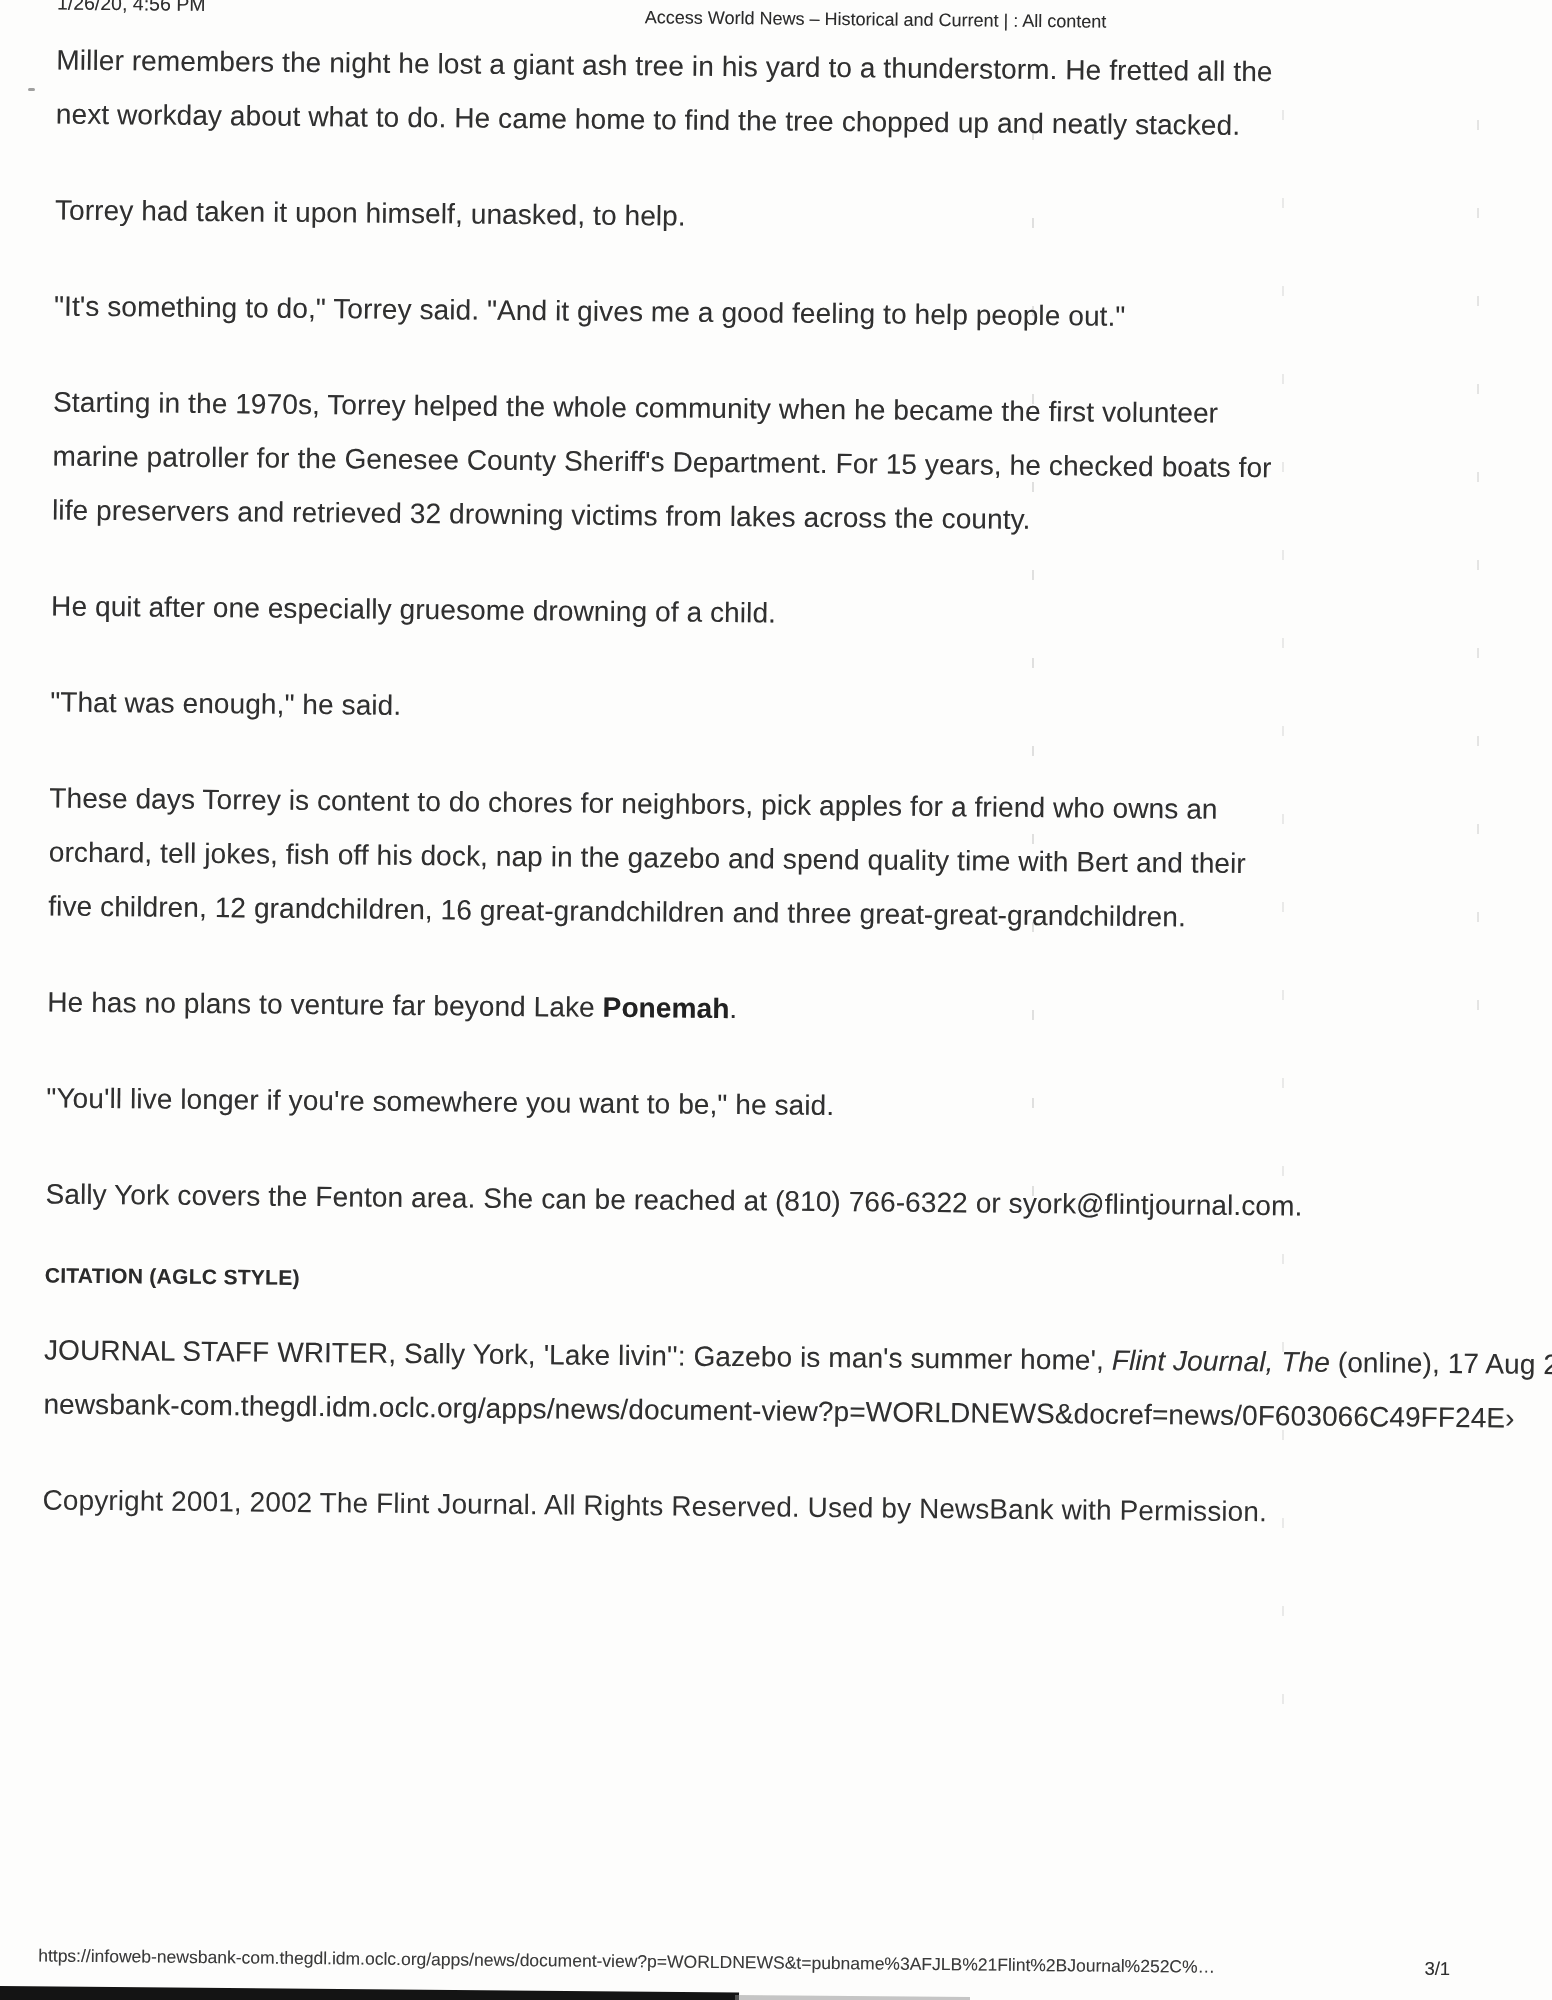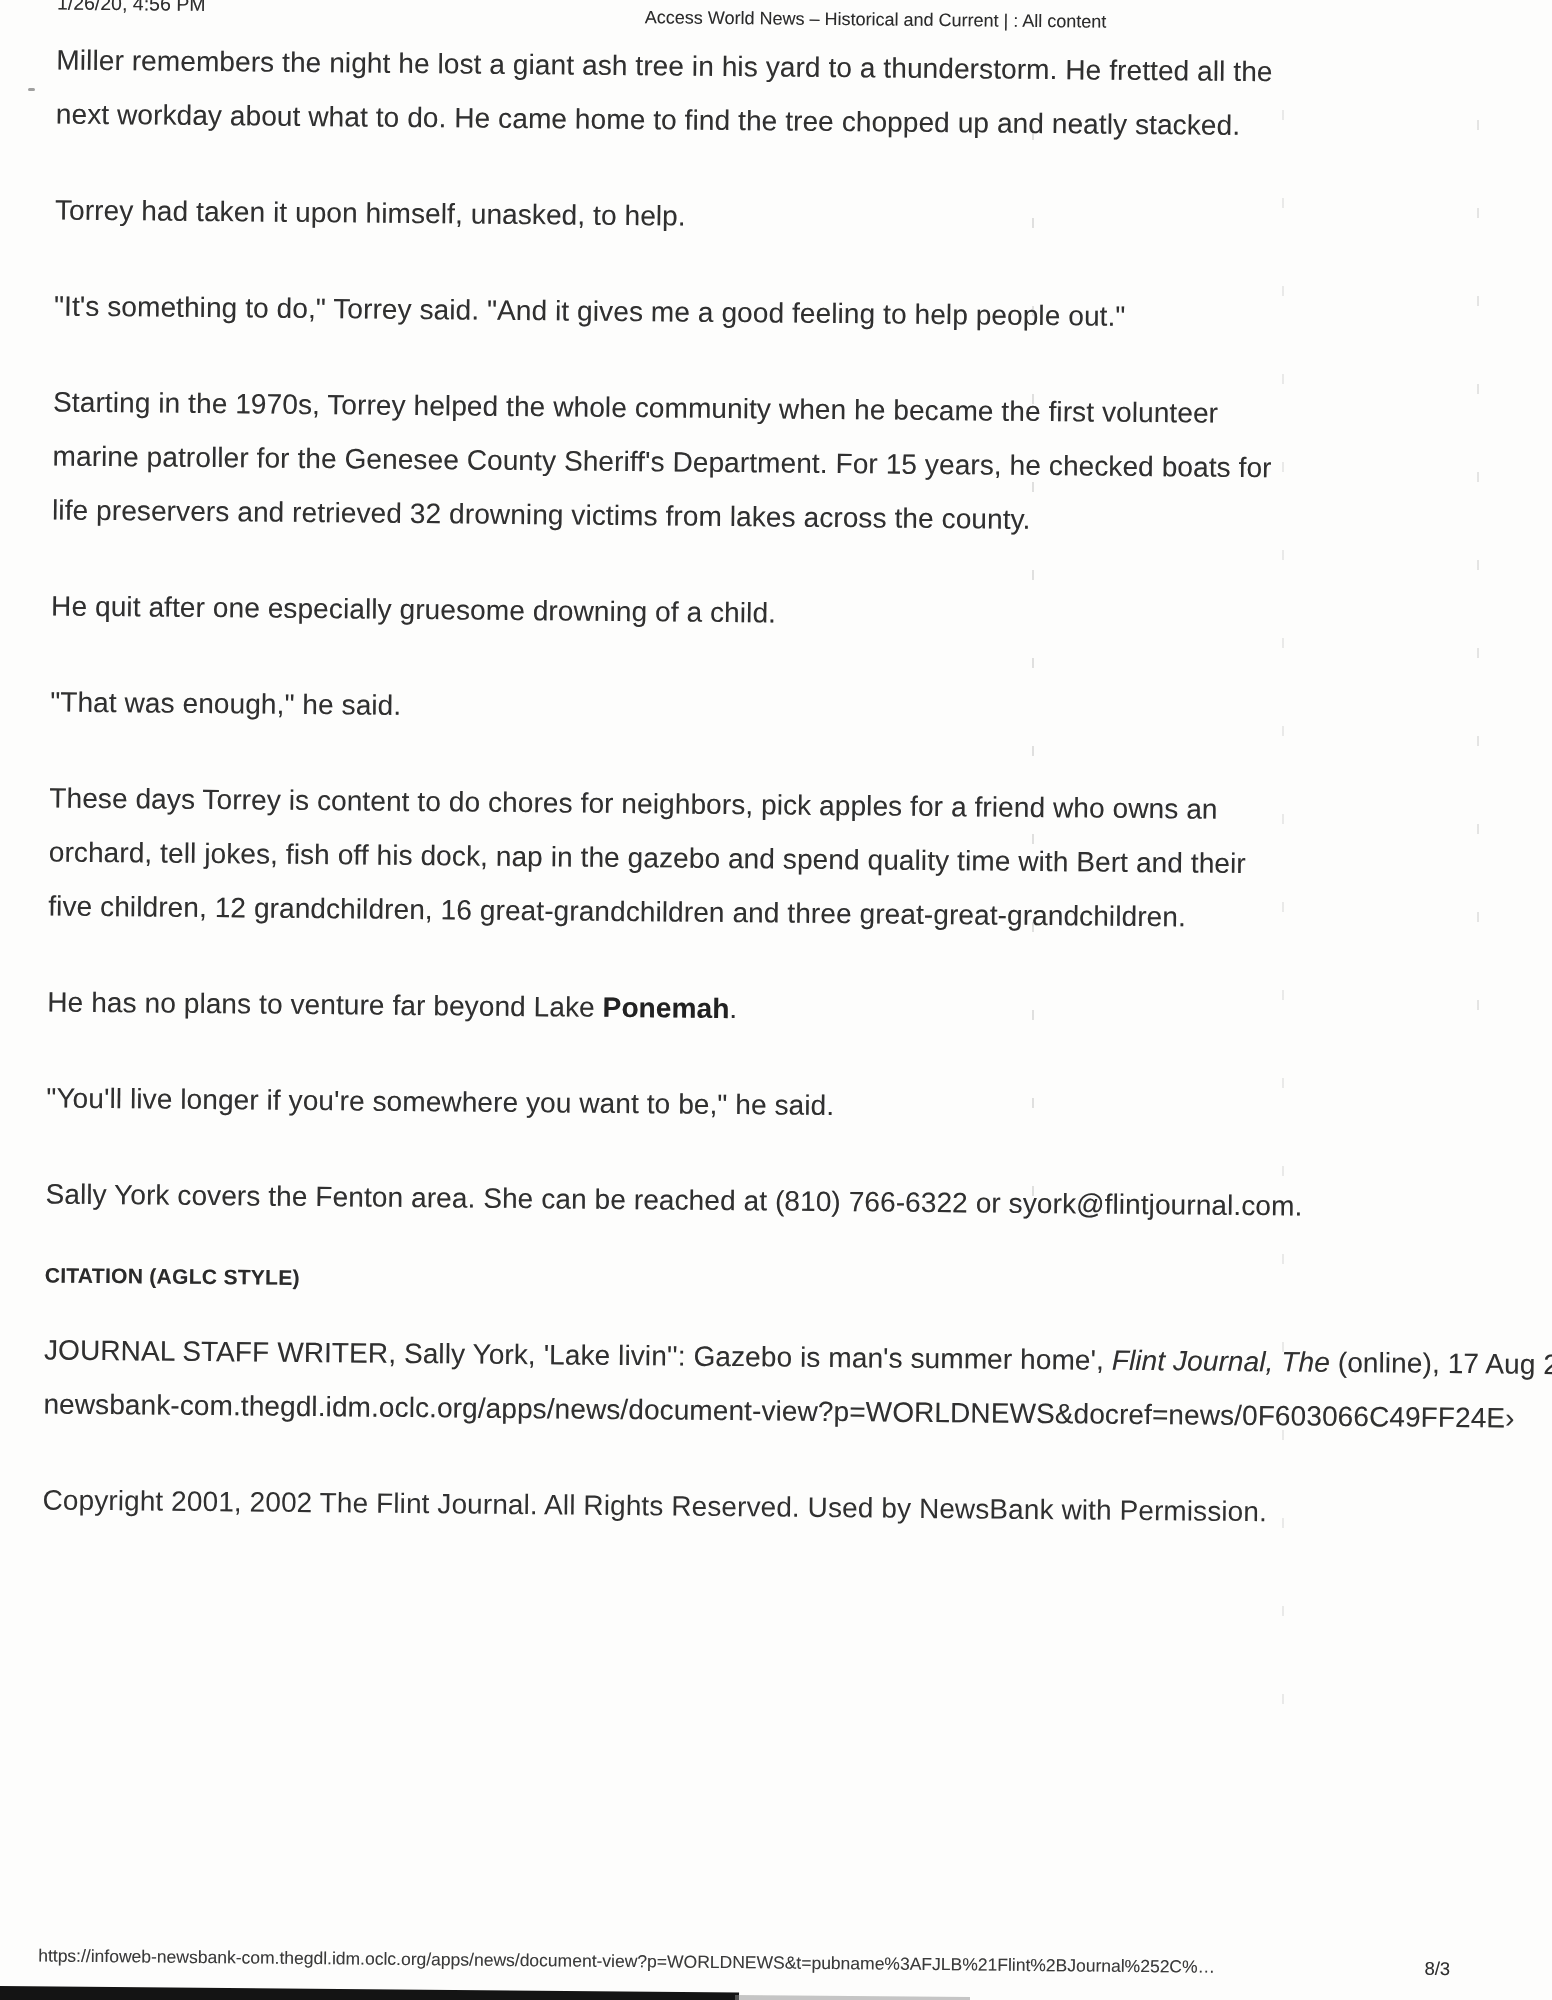--- a/index.html
+++ b/index.html
@@ -156,21 +156,21 @@
       <span class="line"><span>JOURNAL STAFF WRITER, Sally York, 'Lake livin'': Gazebo is man's summer home', </span><i>Flint Journal, The</i><span> (online), 17 Aug 2001 A1 ‹https://infoweb-</span></span>
       <span class="line">newsbank-com.thegdl.idm.oclc.org/apps/news/document-view?p=WORLDNEWS&amp;docref=news/0F603066C49FF24E›</span>
     </p>
 
     <p class="copyright">Copyright 2001, 2002 The Flint Journal. All Rights Reserved. Used by NewsBank with Permission.</p>
 
   </div>
 
   <div class="print-footer">
     <span class="footer-url">https://infoweb-newsbank-com.thegdl.idm.oclc.org/apps/news/document-view?p=WORLDNEWS&amp;t=pubname%3AFJLB%21Flint%2BJournal%252C%…</span>
-    <span class="page-number">8/3</span>
+    <span class="page-number">3/1</span>
   </div>
 
 </div>
 
 <div class="scan-speck"></div>
 <div class="scan-crease crease-1"></div>
 <div class="scan-crease crease-2"></div>
 <div class="scan-crease crease-3"></div>
 <div class="scan-edge"></div>
 <div class="scan-edge-tail"></div>

